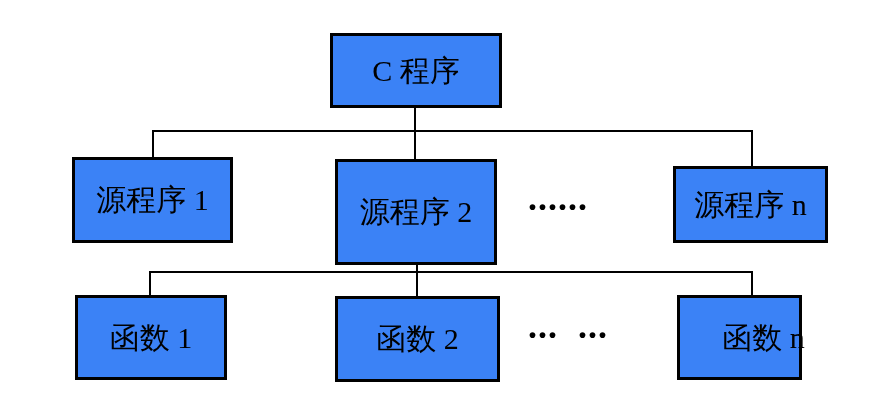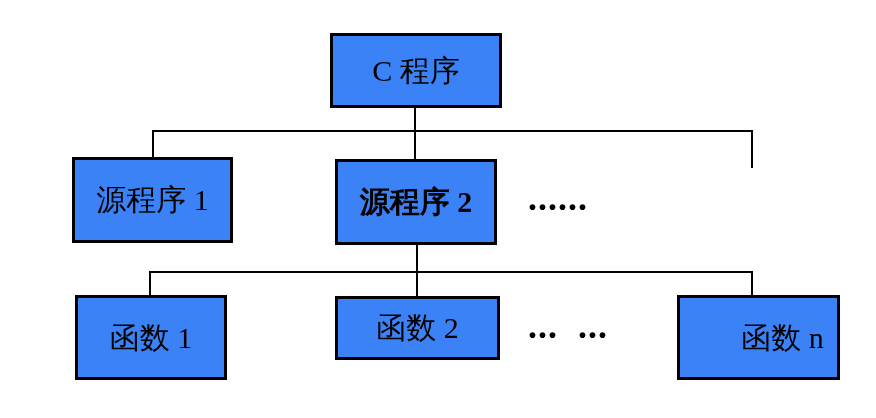--- a/index.html
+++ b/index.html
@@ -42,28 +42,28 @@
     letter-spacing: 1px;
     white-space: pre;
     z-index: 2;
   }
 
   
   .box-root { left: 330px; top: 33px;  width: 172px; height: 75px; }
 
   
   .box-src1 { left: 72px;  top: 157px; width: 161px; height: 86px; justify-content: center; }
-  .box-src2 { left: 335px; top: 159px; width: 162px; height: 86px; font-weight: bold; }
+  .box-src2 { left: 335px; top: 159px; width: 162px; height: 106px; }
   .box-srcn { left: 673px; top: 166px; width: 155px; height: 77px; }
   .ellipsis-l2 { left: 528px; top: 180px; }
 
   
   .box-fn1  { left: 75px;  top: 295px; width: 152px; height: 85px; }
-  .box-fn2  { left: 335px; top: 296px; width: 165px; height: 64px; align-items: center; }
-  .box-fnn  { left: 677px; top: 295px; width: 163px; height: 85px; padding-left: 48px; }
+  .box-fn2  { left: 335px; top: 296px; width: 165px; height: 86px; align-items: center; }
+  .box-fnn  { left: 677px; top: 295px; width: 125px; height: 85px; padding-left: 48px; }
   .ellipsis-l3 { left: 528px; top: 308px; }
 
   
   .v-root   { left: 414px; top: 108px; width: 2px;   height: 53px; }
   .h-lvl2   { left: 153px; top: 130px; width: 600px; height: 2px;  }
   .stub-l2a { left: 152px; top: 130px; width: 2px;   height: 29px; }
   .stub-r2a { left: 751px; top: 130px; width: 2px;   height: 38px; }
 
   
   .v-src2   { left: 416px; top: 245px; width: 2px;   height: 53px; }
@@ -89,20 +89,23 @@
     <span>C 程序</span>
   </div>
 
   <div class="node box-src1">
     <span>源程序 1</span>
   </div>
   <div class="node box-src2">
     <span>源程序 2</span>
   </div>
   <div class="ellipsis ellipsis-l2">......</div>
+  <div class="node box-srcn">
+    <span>源程序 n</span>
+  </div>
 
   <div class="node box-fn1">
     <span>函数 1</span>
   </div>
   <div class="node box-fn2">
     <span>函数 2</span>
   </div>
   <div class="ellipsis ellipsis-l3">...  ...</div>
   <div class="node box-fnn">
     <span>函数 n</span>

